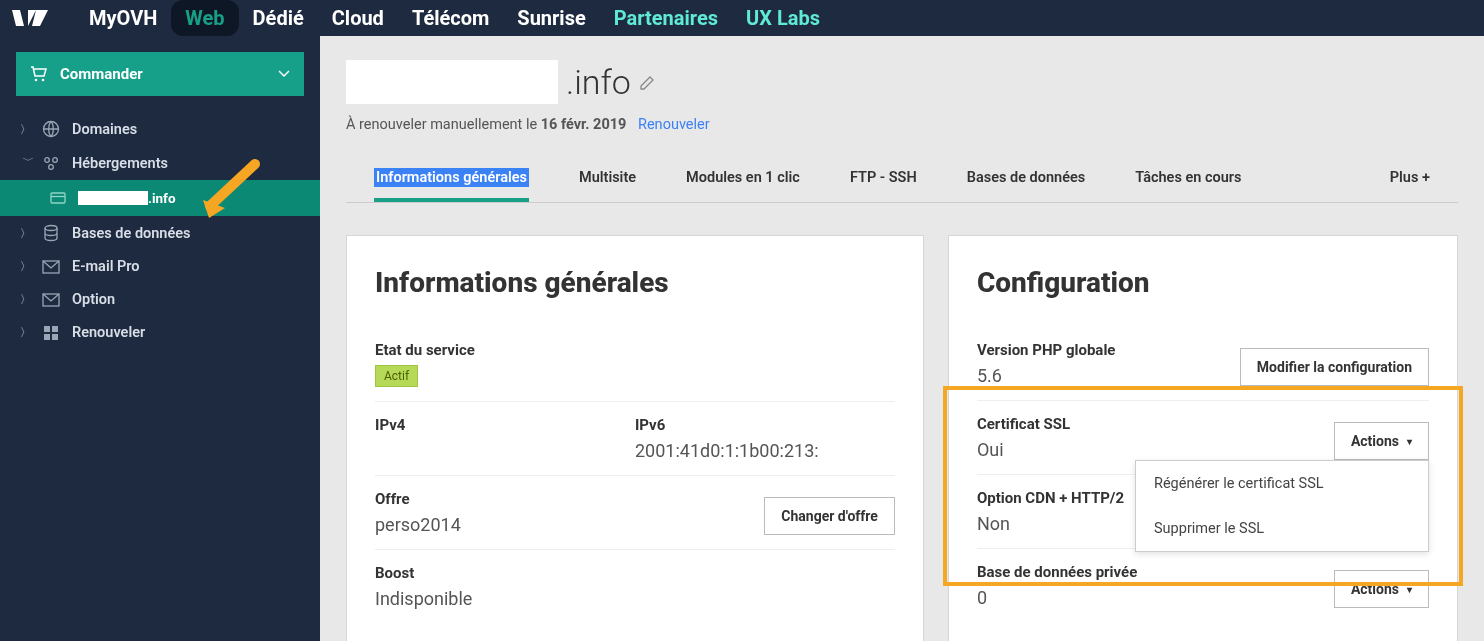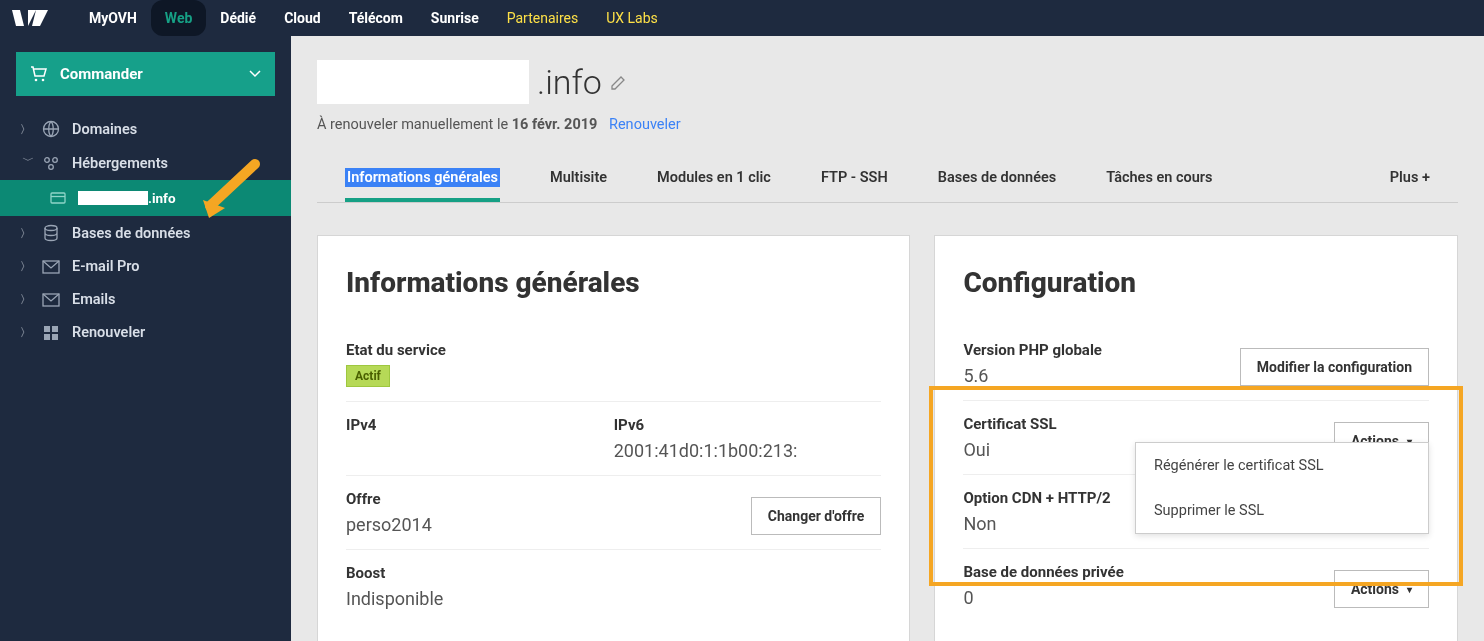--- a/index.html
+++ b/index.html
@@ -2,28 +2,28 @@
 <html><head>
 <meta charset="utf-8">
 <style>
 * { margin: 0; padding: 0; box-sizing: border-box; font-family: -apple-system, BlinkMacSystemFont, "Segoe UI", Roboto, Arial, sans-serif; }
 body { background: #e8e8e8; overflow: hidden; width: 1484px; height: 641px; }
 
 
 .topnav { background: #1e2a3f; height: 36px; display: flex; align-items: center; padding: 0 10px; }
 .topnav .logo { width: 50px; height: 28px; display: flex; align-items: center; margin-right: 15px; }
 .topnav .logo svg { width: 40px; height: 24px; }
-.topnav a { color: #fff; font-weight: 700; font-size: 14px; padding: 12px 14px; height: 36px; display: flex; align-items: center; text-decoration: none; }
+.topnav a { color: #fff; font-weight: 700; font-size: 20px; padding: 12px 14px; height: 36px; display: flex; align-items: center; text-decoration: none; }
 .topnav a.active { background: #0e1726; color: #16a085; border-radius: 12px; }
-.topnav a.muted { color: #fde047; font-weight: 400; }
+.topnav a.muted { color: #5eead4; font-weight: 700; }
 
 .main { display: flex; height: calc(100% - 36px); }
 
 
-.sidebar { width: 291px; background: #1e2a3f; padding: 16px 16px 0 16px; color: #fff; flex-shrink: 0; position: relative; }
+.sidebar { width: 320px; background: #1e2a3f; padding: 16px 16px 0 16px; color: #fff; flex-shrink: 0; position: relative; }
 .order-btn { background: #16a08a; color: #fff; border: none; width: 100%; height: 44px; display: flex; align-items: center; padding: 0 14px; font-size: 15px; font-weight: 700; cursor: pointer; position: relative; }
 .order-btn .cart-icon { margin-right: 12px; }
 .order-btn .chev { margin-left: auto; }
 .sidebar-nav { margin-top: 16px; }
 .side-item { display: flex; align-items: center; padding: 8px 4px; font-size: 14.5px; color: #d8dee7; cursor: pointer; font-weight: 600; }
 .side-item .chev-sm { width: 14px; font-size: 11px; color: #7a8392; margin-right: 6px; }
 .side-item .nav-icon { width: 22px; margin-right: 10px; display: flex; align-items: center; justify-content: center; color: #9aa5b5; }
 .side-subitem { background: #0c8974; margin: 0 -16px; padding: 10px 0 10px 50px; display: flex; align-items: center; color: #fff; font-size: 13.5px; font-weight: 700; }
 .side-subitem .sub-icon { margin-right: 12px; color: #8fd5c8; }
 .side-subitem .white-box { background: #fff; width: 70px; height: 14px; margin-right: 0; }
@@ -48,30 +48,30 @@
 .panel { background: #fff; border: 1px solid #d6d6d6; padding: 30px 28px; }
 .panel.left { flex: 1.15; }
 .panel.right { flex: 1; position: relative; }
 .panel h2 { font-size: 28px; font-weight: 800; color: #333; margin-bottom: 28px; }
 
 .field { padding: 14px 0; border-top: 1px solid #eee; }
 .field:first-of-type { border-top: none; }
 .field-row { display: flex; justify-content: space-between; align-items: flex-end; }
 .field-label { font-size: 15px; font-weight: 700; color: #333; margin-bottom: 6px; }
 .field-value { font-size: 18px; color: #555; }
-.badge-active { background: #b6d957; color: #4a6000; font-size: 12px; font-weight: 700; padding: 3px 8px; border: 1px solid #9ec73f; display: inline-block; }
+.badge-active { background: #b6d957; color: #4a6000; font-size: 12px; font-weight: 400; padding: 3px 8px; border: 1px solid #9ec73f; display: inline-block; }
 .field-grid2 { display: flex; }
 .field-grid2 > div { flex: 1; }
 
 .btn-outline { background: #fff; border: 1px solid #bbb; padding: 10px 16px; font-size: 14px; font-weight: 700; color: #333; cursor: pointer; display: flex; align-items: center; gap: 8px; }
 .btn-outline .chev { font-size: 10px; }
 
 .highlight-box { border: 4px solid #f5a623; position: absolute; left: -6px; right: -6px; pointer-events: none; }
 
-.dropdown-menu { position: absolute; right: 28px; top: 206px; background: #fff; border: 1px solid #ccc; box-shadow: 0 2px 6px rgba(0,0,0,0.12); width: 294px; z-index: 10; }
+.dropdown-menu { position: absolute; right: 28px; top: 224px; background: #fff; border: 1px solid #ccc; box-shadow: 0 2px 6px rgba(0,0,0,0.12); width: 294px; z-index: 10; }
 .dropdown-menu .menu-item { padding: 14px 18px; font-size: 14.5px; color: #444; cursor: pointer; }
 
 svg { display: block; }
 </style>
 </head>
 <body>
 
 <div class="topnav">
   <div class="logo">
     <svg viewBox="0 0 40 24">
@@ -160,21 +160,21 @@
         <span>E-mail Pro</span>
       </div>
       <div class="side-item">
         <span class="chev-sm">〉</span>
         <span class="nav-icon">
             <svg width="18" height="14" viewBox="0 0 18 14">
               <rect x="1" y="1" width="16" height="12" stroke="#9aa5b5" stroke-width="1.3" fill="none"></rect>
               <path d="M1 1l8 7 8-7" stroke="#9aa5b5" stroke-width="1.3" fill="none"></path>
             </svg>
           </span>
-        <span>Emails</span>
+        <span>Option</span>
       </div>
       <div class="side-item">
         <span class="chev-sm">〉</span>
         <span class="nav-icon">
             <svg width="16" height="16" viewBox="0 0 16 16">
               <rect x="1" y="1" width="6" height="6" fill="#9aa5b5"></rect>
               <rect x="9" y="1" width="6" height="6" fill="#9aa5b5"></rect>
               <rect x="1" y="9" width="6" height="6" fill="#9aa5b5"></rect>
               <rect x="9" y="9" width="6" height="6" fill="#9aa5b5"></rect>
             </svg>

